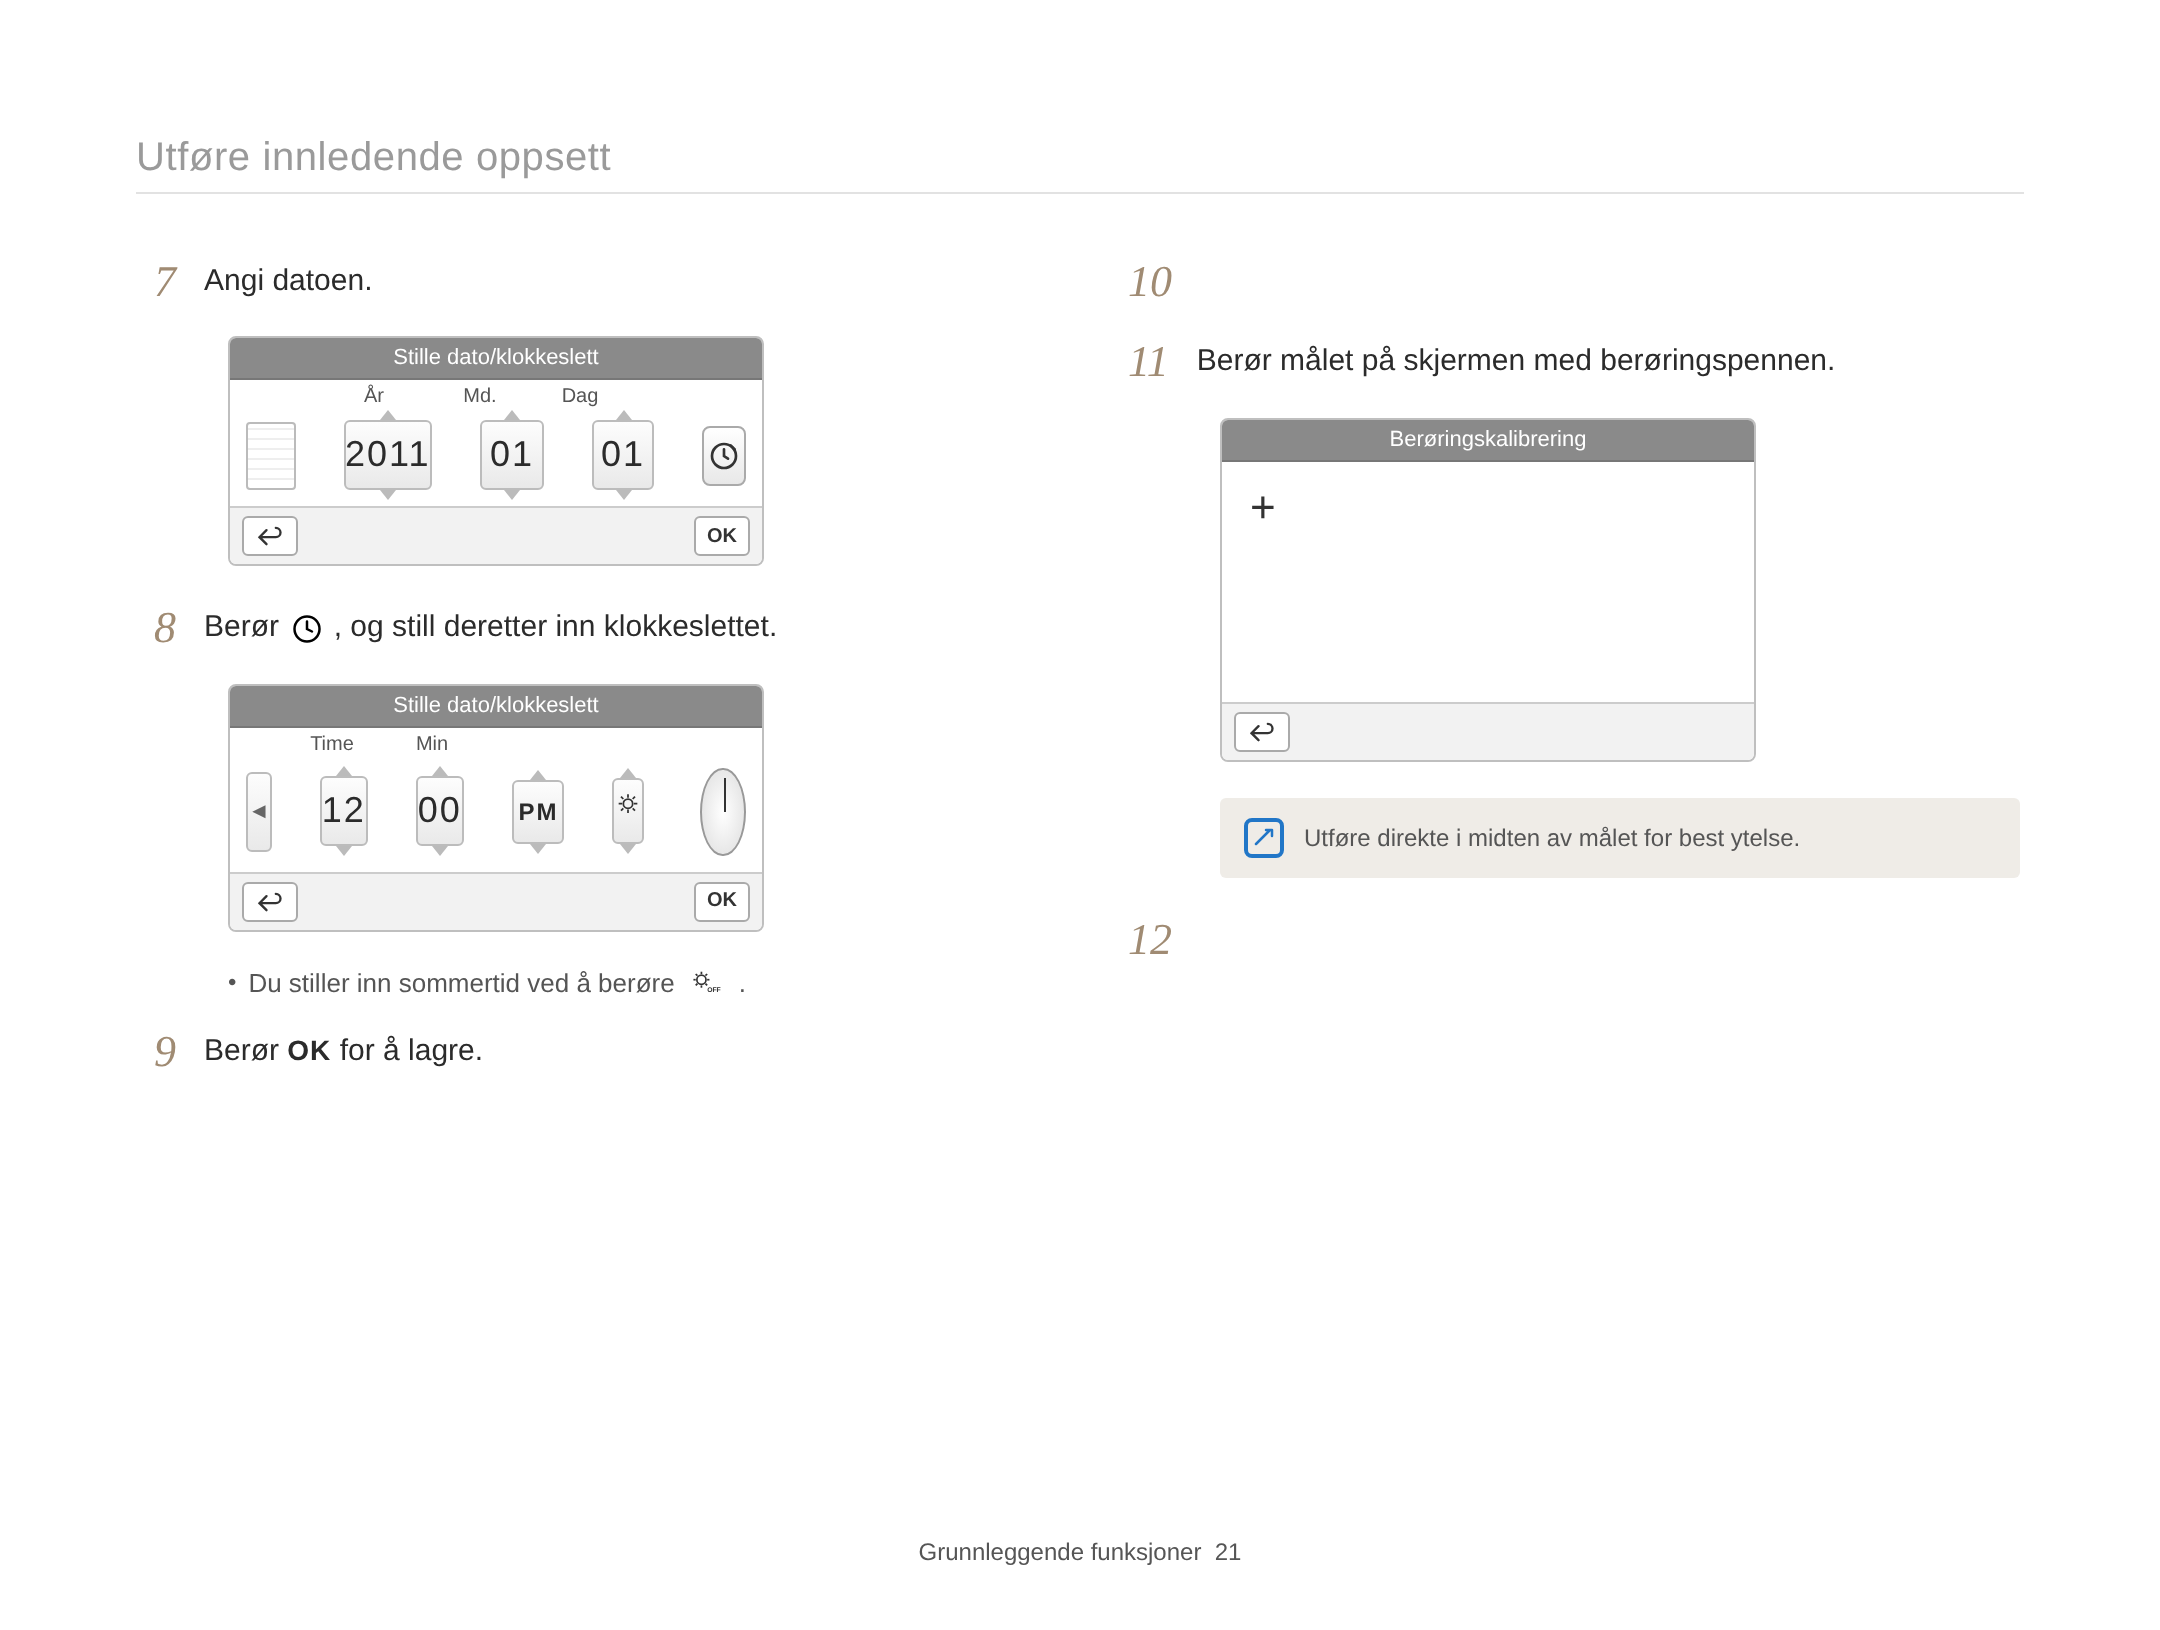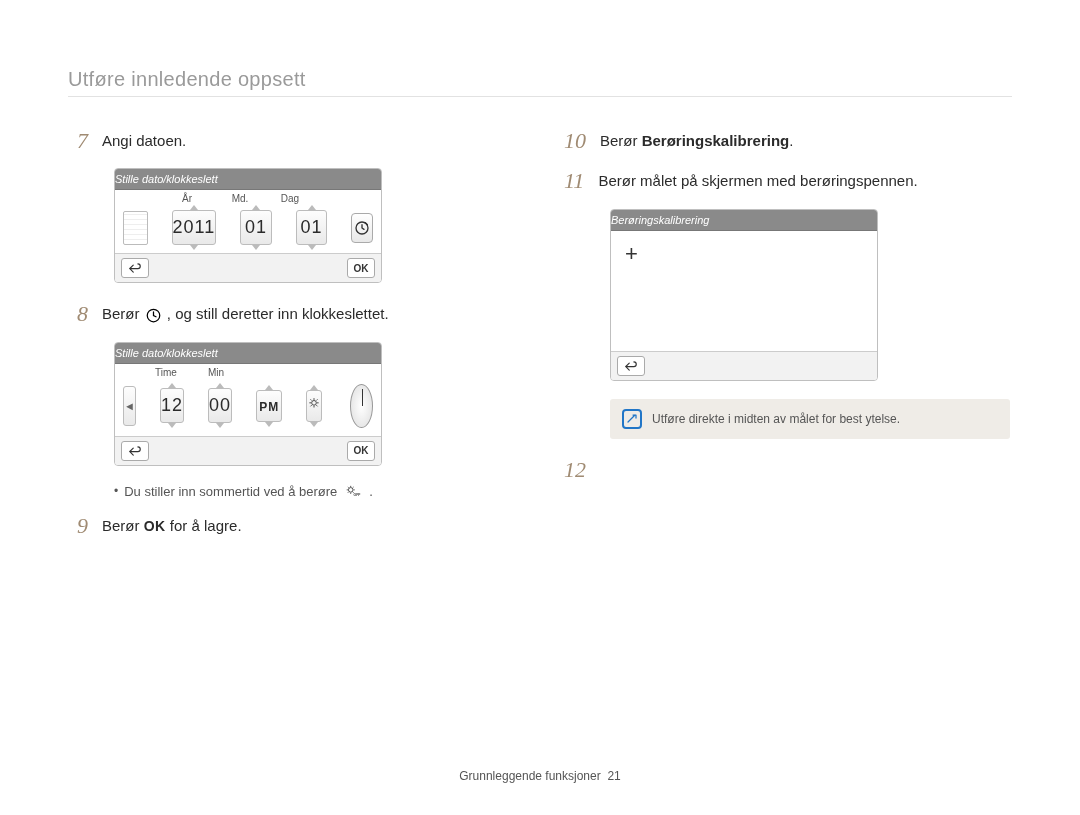--- a/index.html
+++ b/index.html
@@ -85,24 +85,23 @@
     margin: 8px 0 18px 46px;
     border: 1px solid #bfbfbf;
     border-radius: 4px;
     overflow: hidden;
     background: #fff;
   }
   .dev-header {
     background: #8a8a8a;
     color: #fff;
     font-size: 11px;
-    text-align: left;
+    text-align: center;
     padding: 4px 0;
     border-bottom: 1px solid #777;
-    font-style: italic;
   }
   .dev-subheader {
     display: flex;
     font-size: 10px;
     color: #555;
     padding: 3px 0 0 0;
   }
   .dev-body {
     padding: 6px 8px 8px 8px;
     display: flex;
@@ -376,23 +375,20 @@
         <span> for å lagre.</span>
       </div>
     </div>
 
   </div>
 
   <div class="col">
 
     <div class="step">
       <div class="step-num">10</div>
-      <div class="step-text">
-        <span>Berør </span><strong>Berøringskalibrering</strong><span>.</span>
-      </div>
     </div>
 
     <div class="step">
       <div class="step-num">11</div>
       <div class="step-text">Berør målet på skjermen med berøringspennen.</div>
     </div>
 
     <div class="device tall">
       <div class="dev-header">Berøringskalibrering</div>
       <div class="dev-body">

